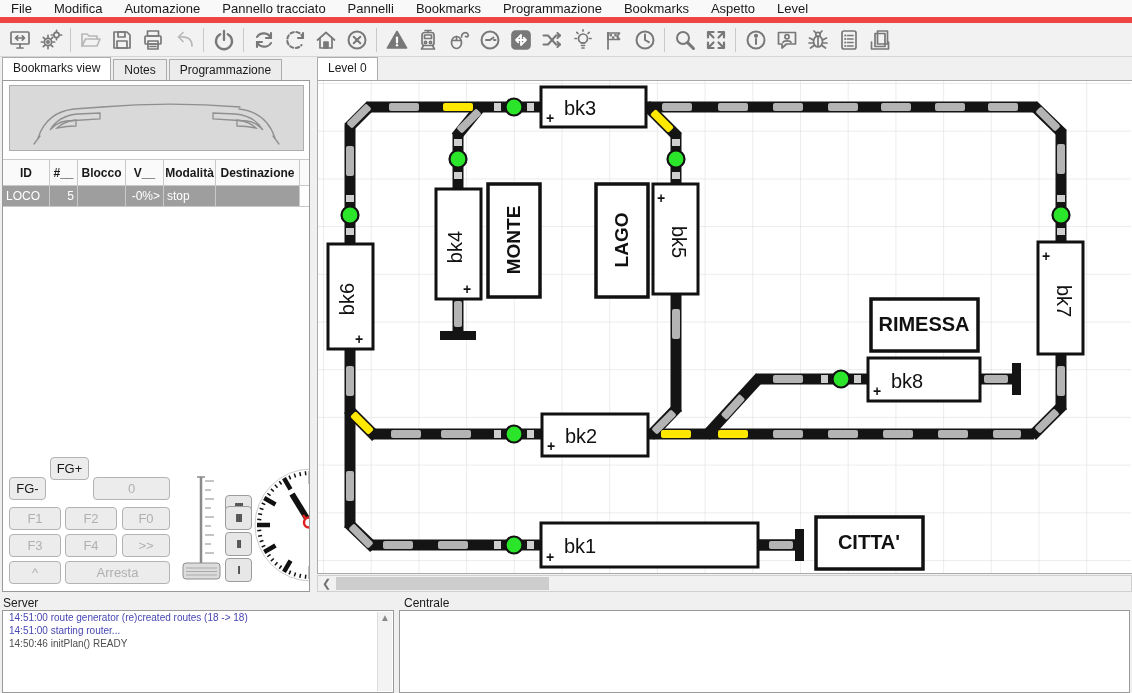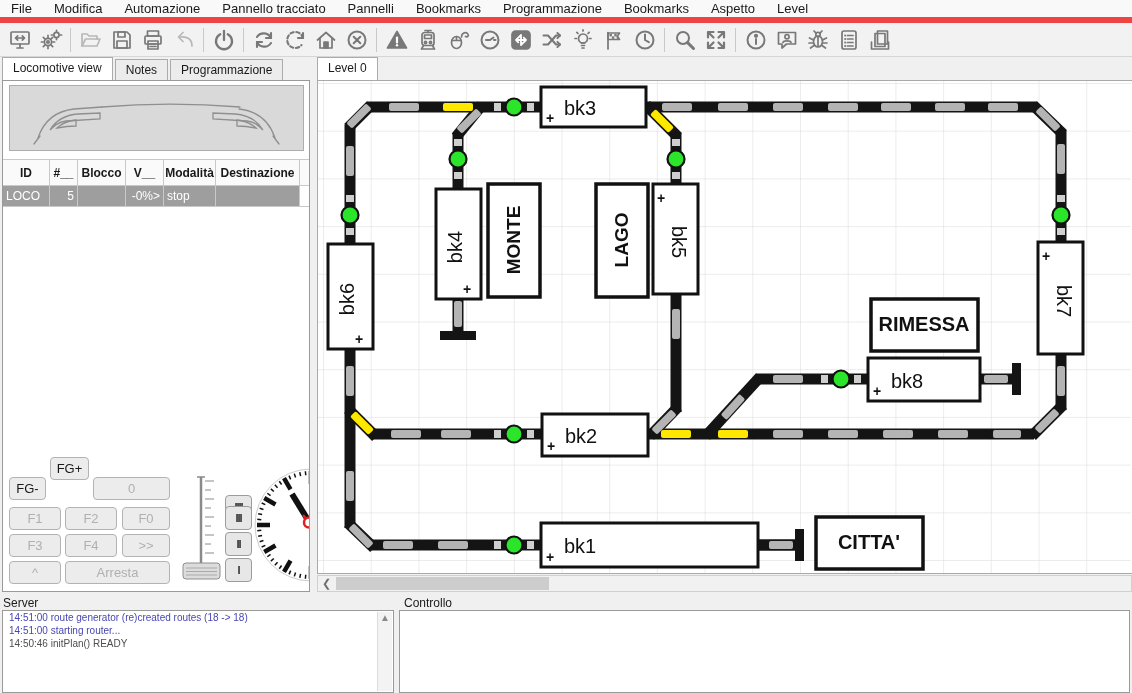--- a/index.html
+++ b/index.html
@@ -282,21 +282,21 @@
     <span class="ti">
         <svg viewBox="0 0 24 24">
           <rect x="9.5" y="3" width="10" height="13"></rect>
           <rect x="7" y="5.5" width="10" height="13"></rect>
           <path d="M3.5 14v7h17v-7M3.5 21v-4"></path>
         </svg>
       </span>
   </div>
 
   <div id="left-tabs">
-    <span class="tab active">Locomotive view</span>
+    <span class="tab active">Bookmarks view</span>
     <span class="tab">Notes</span>
     <span class="tab">Programmazione</span>
   </div>
 
   <div id="left-body">
 
     <div id="loco-image">
       <svg width="293" height="64" viewBox="0 0 293 64">
         <g fill="none" stroke="#8f8f8f" stroke-width="1.3" stroke-linecap="round">
           <path d="M28 52 C34 34, 46 25, 64 23 L92 21"></path>
@@ -629,17 +629,17 @@
   </div>
 
   <div id="bottom">
     <span class="blabel" style="left:3px;">Server</span>
     <div class="bbox" id="server-box">
       <div class="log-line log-blue">14:51:00 route generator (re)created routes (18 -&gt; 18)</div>
       <div class="log-line log-blue">14:51:00 starting router...</div>
       <div class="log-line log-dark">14:50:46 initPlan() READY</div>
       <div id="server-vscroll">▲</div>
     </div>
-    <span class="blabel" style="left:404px;">Controllo</span>
+    <span class="blabel" style="left:404px;">Centrale</span>
     <div class="bbox" id="central-box"></div>
   </div>
 
 </div>
 
 </body></html>

